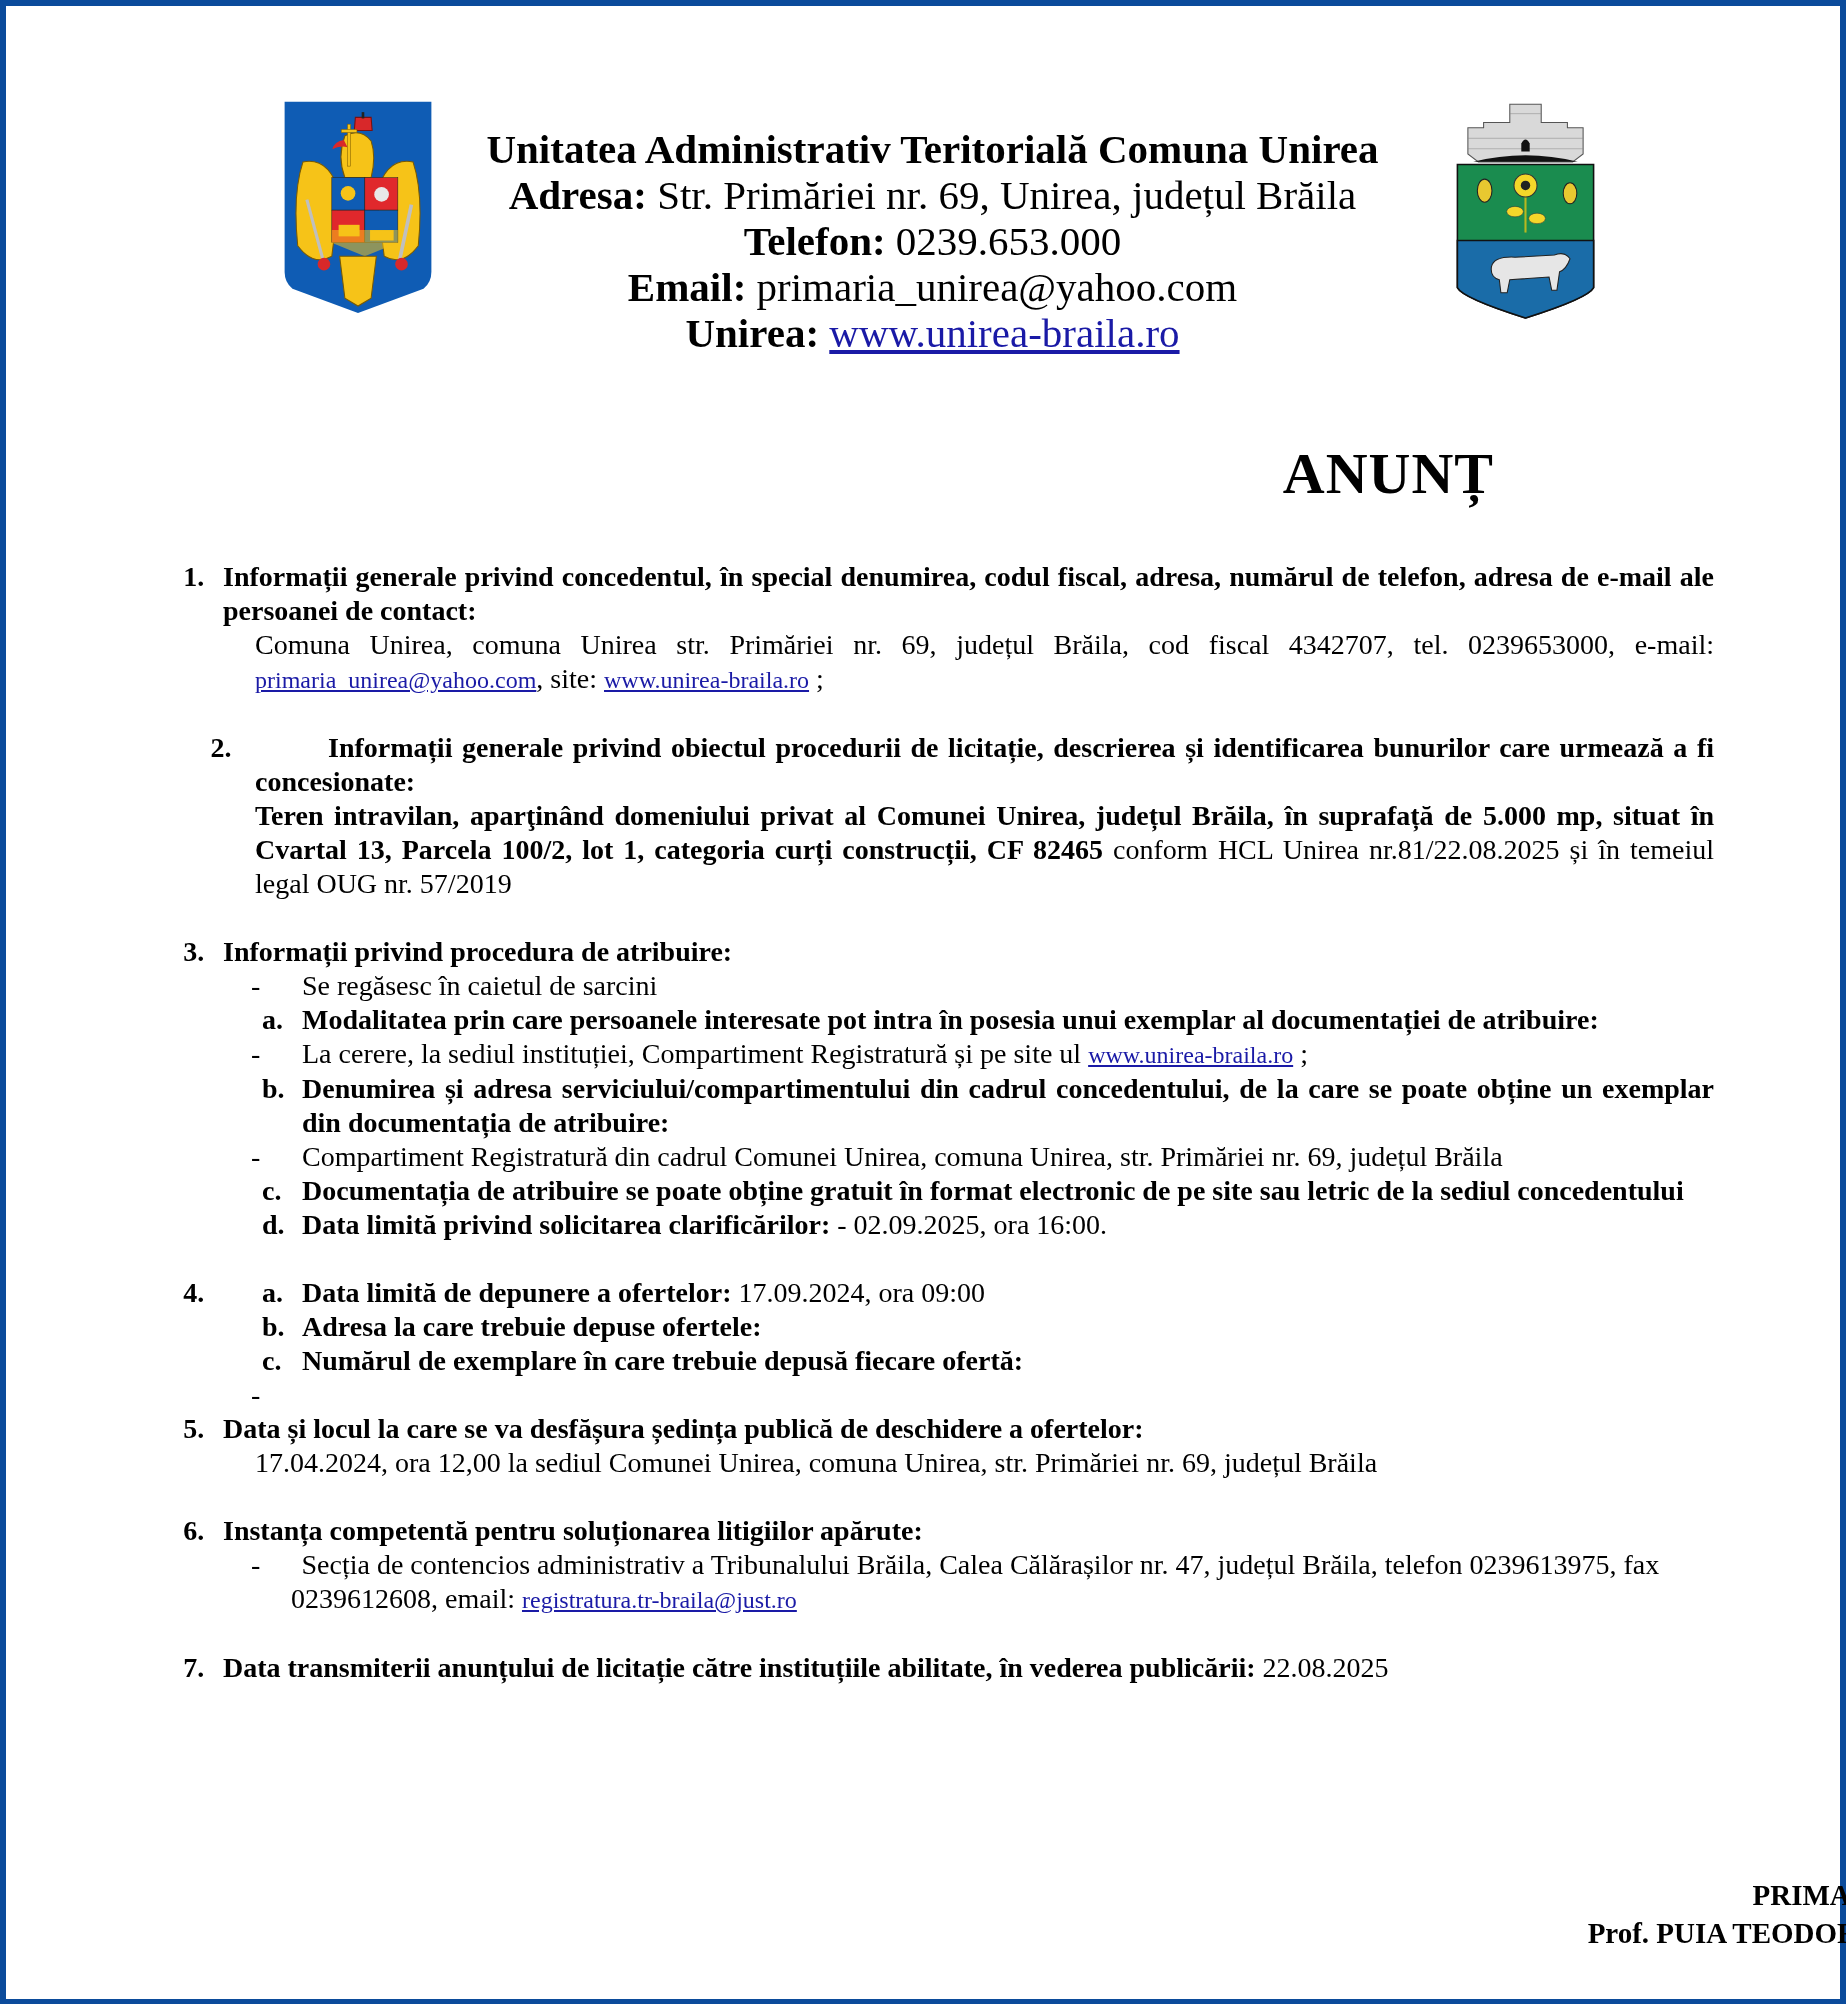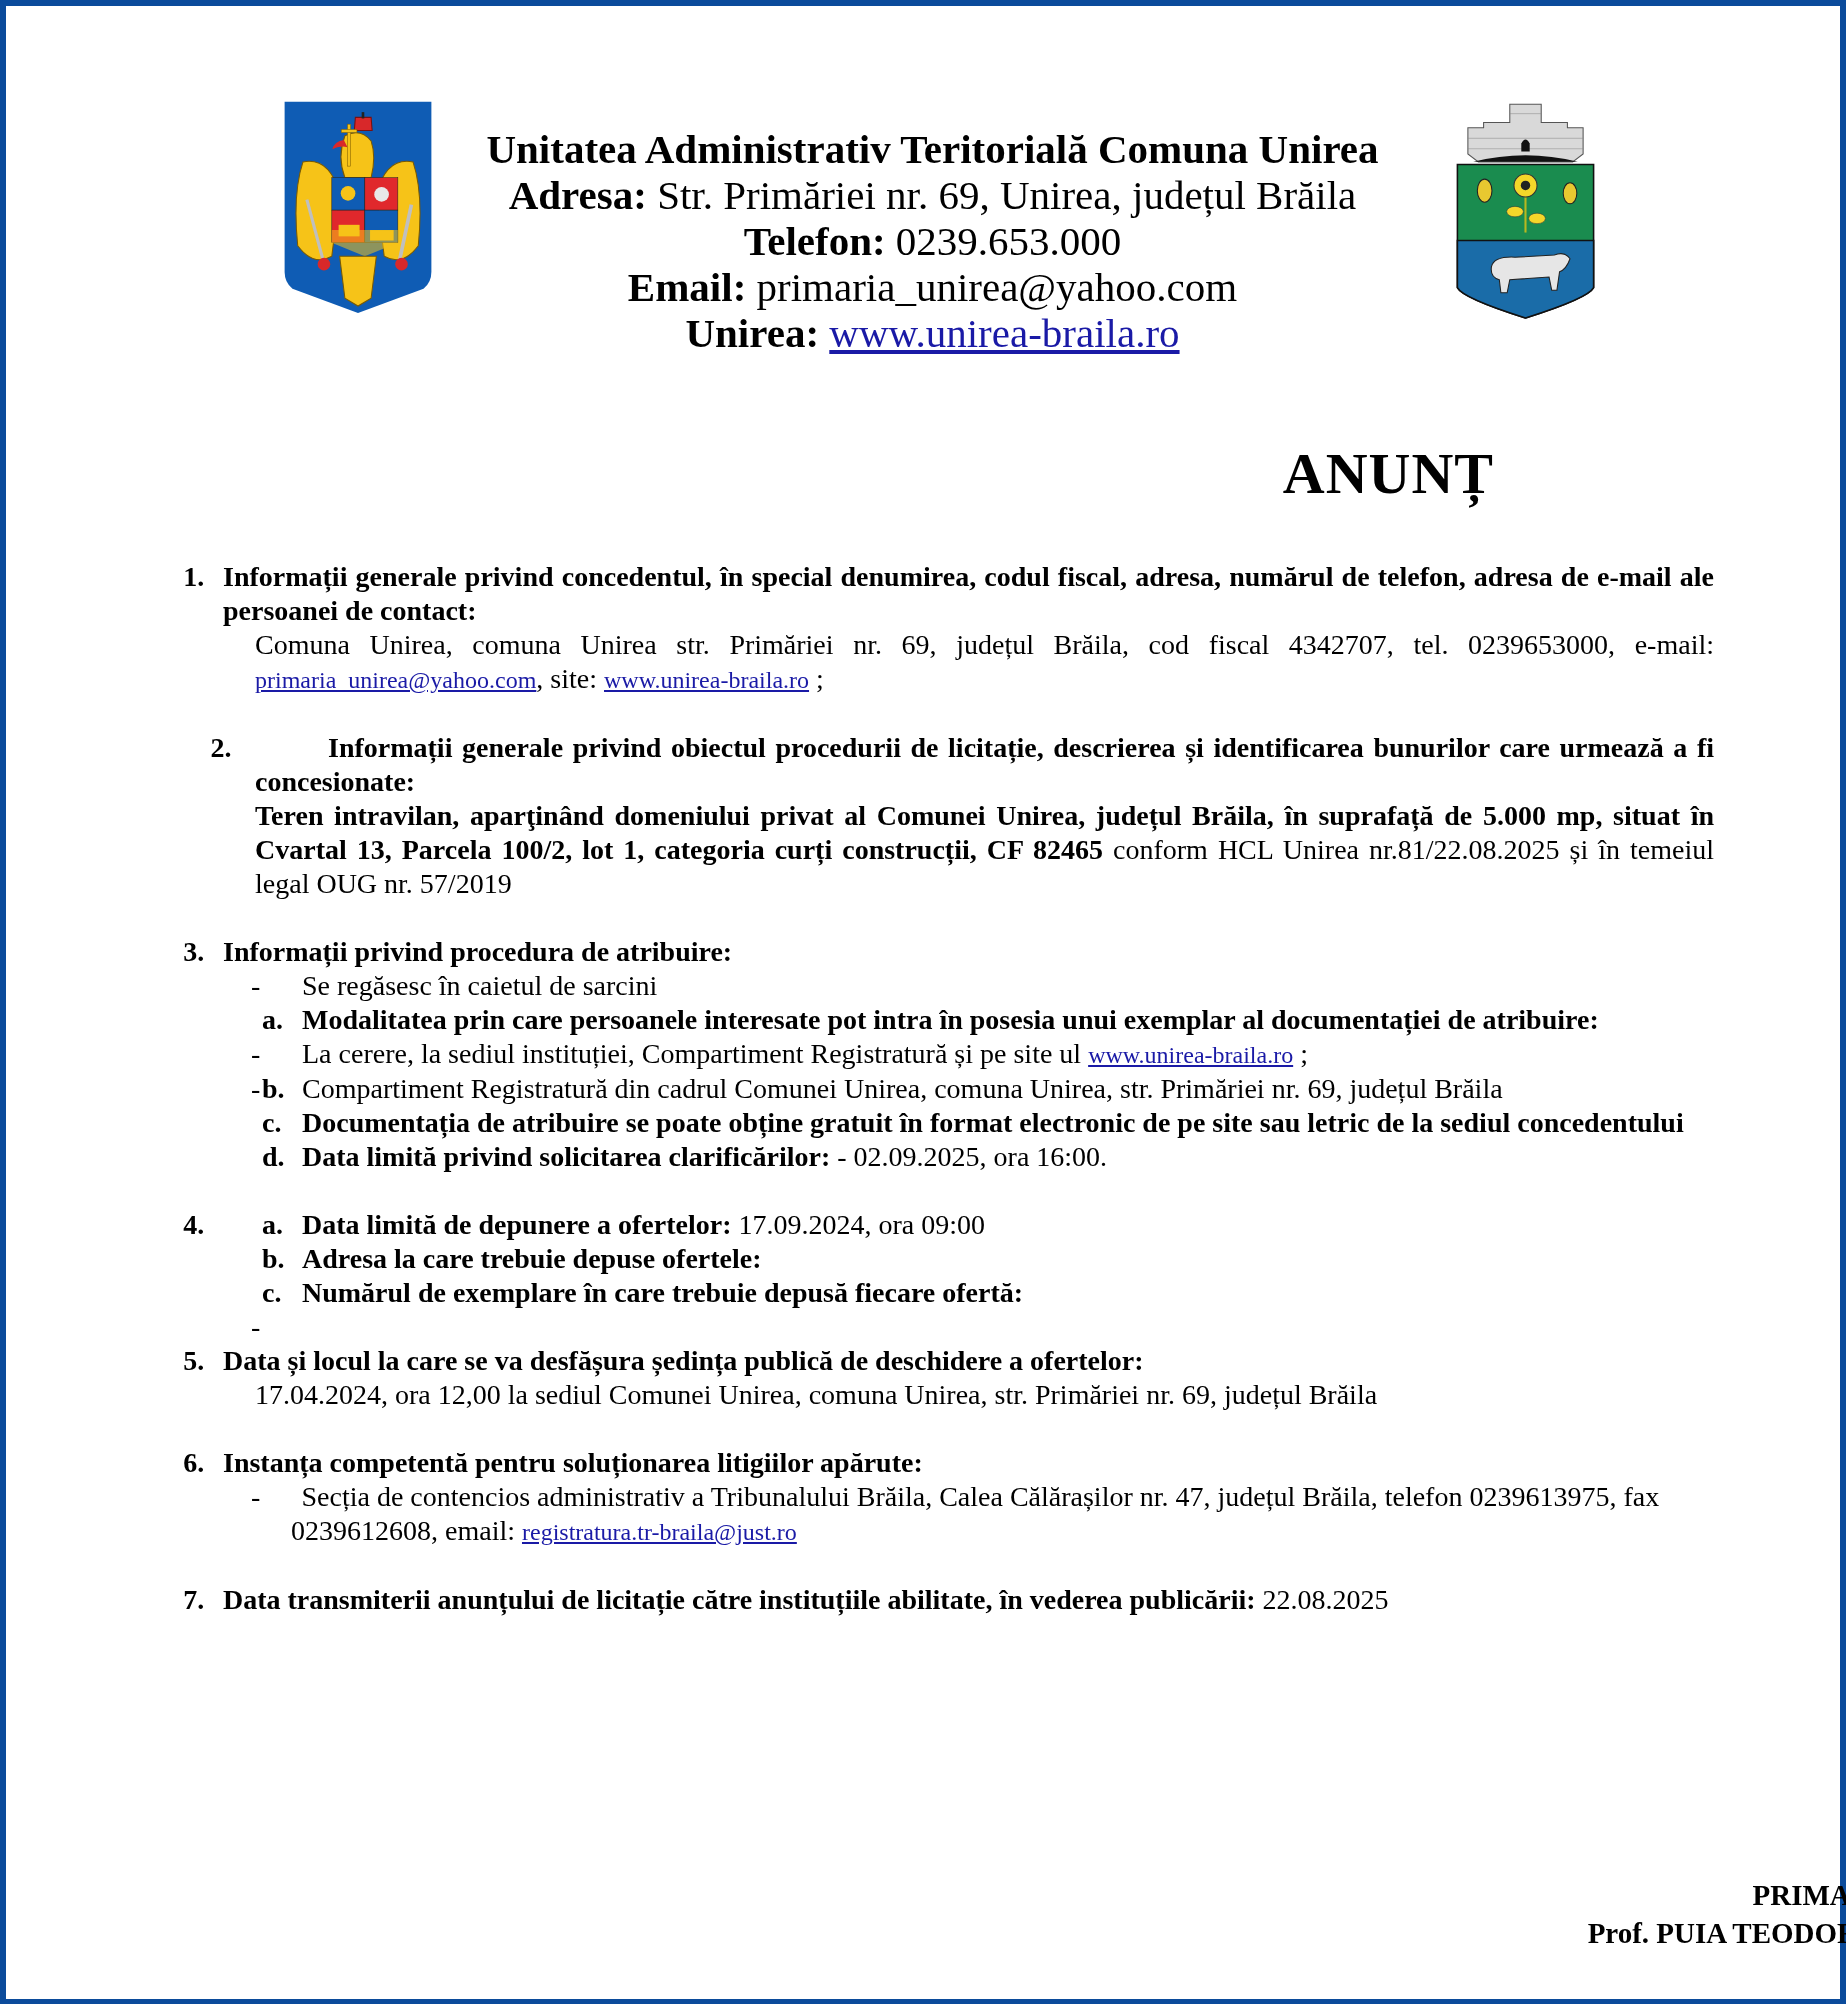--- a/index.html
+++ b/index.html
@@ -140,21 +140,21 @@
     <div class="txt"><b>Teren intravilan, aparţinând domeniului privat al Comunei Unirea, județul Brăila, în suprafață de 5.000 mp, situat în Cvartal 13, Parcela 100/2, lot 1, categoria curți construcții, CF  82465</b><span> conform HCL Unirea nr.81/22.08.2025 și în temeiul legal OUG nr. 57/2019</span></div>
   </div>
   <div class="gap"></div>
 
   <div class="sec">
     <span class="num">3.</span>
     <div class="hd">Informații privind procedura de atribuire:</div>
     <div class="dash"><span class="d">-</span><span>Se regăsesc în caietul de sarcini</span></div>
     <div class="sub"><span class="l">a.</span><span>Modalitatea prin care persoanele interesate pot intra în posesia unui exemplar al documentației de atribuire:</span></div>
     <div class="dash"><span class="d">-</span><span>La cerere, la sediul instituției, Compartiment  Registratură și pe site ul </span><span class="link small-link">www.unirea-braila.ro</span><span> ;</span></div>
-    <div class="sub"><span class="l">b.</span></div>
+    <div class="sub"><span class="l">b.</span><span>Denumirea și adresa serviciului/compartimentului din cadrul concedentului, de la care se poate obține un exemplar din documentația de atribuire:</span></div>
     <div class="dash"><span class="d">-</span><span>Compartiment Registratură din cadrul Comunei Unirea, comuna Unirea, str. Primăriei nr. 69, județul Brăila</span></div>
     <div class="sub"><span class="l">c.</span><span>Documentația de atribuire se poate obține gratuit în format electronic de pe site sau letric de la sediul concedentului</span></div>
     <div class="sub"><span class="l">d.</span><span>Data limită privind solicitarea clarificărilor:</span><span class="n"> - 02.09.2025, ora 16:00.</span></div>
   </div>
   <div class="gap"></div>
 
   <div class="sec">
     <span class="num">4.</span>
     <div class="sub"><span class="l">a.</span><span>Data limită de depunere a ofertelor:</span><span class="n"> 17.09.2024, ora 09:00</span></div>
     <div class="sub"><span class="l">b.</span><span>Adresa la care trebuie depuse ofertele:</span></div>

